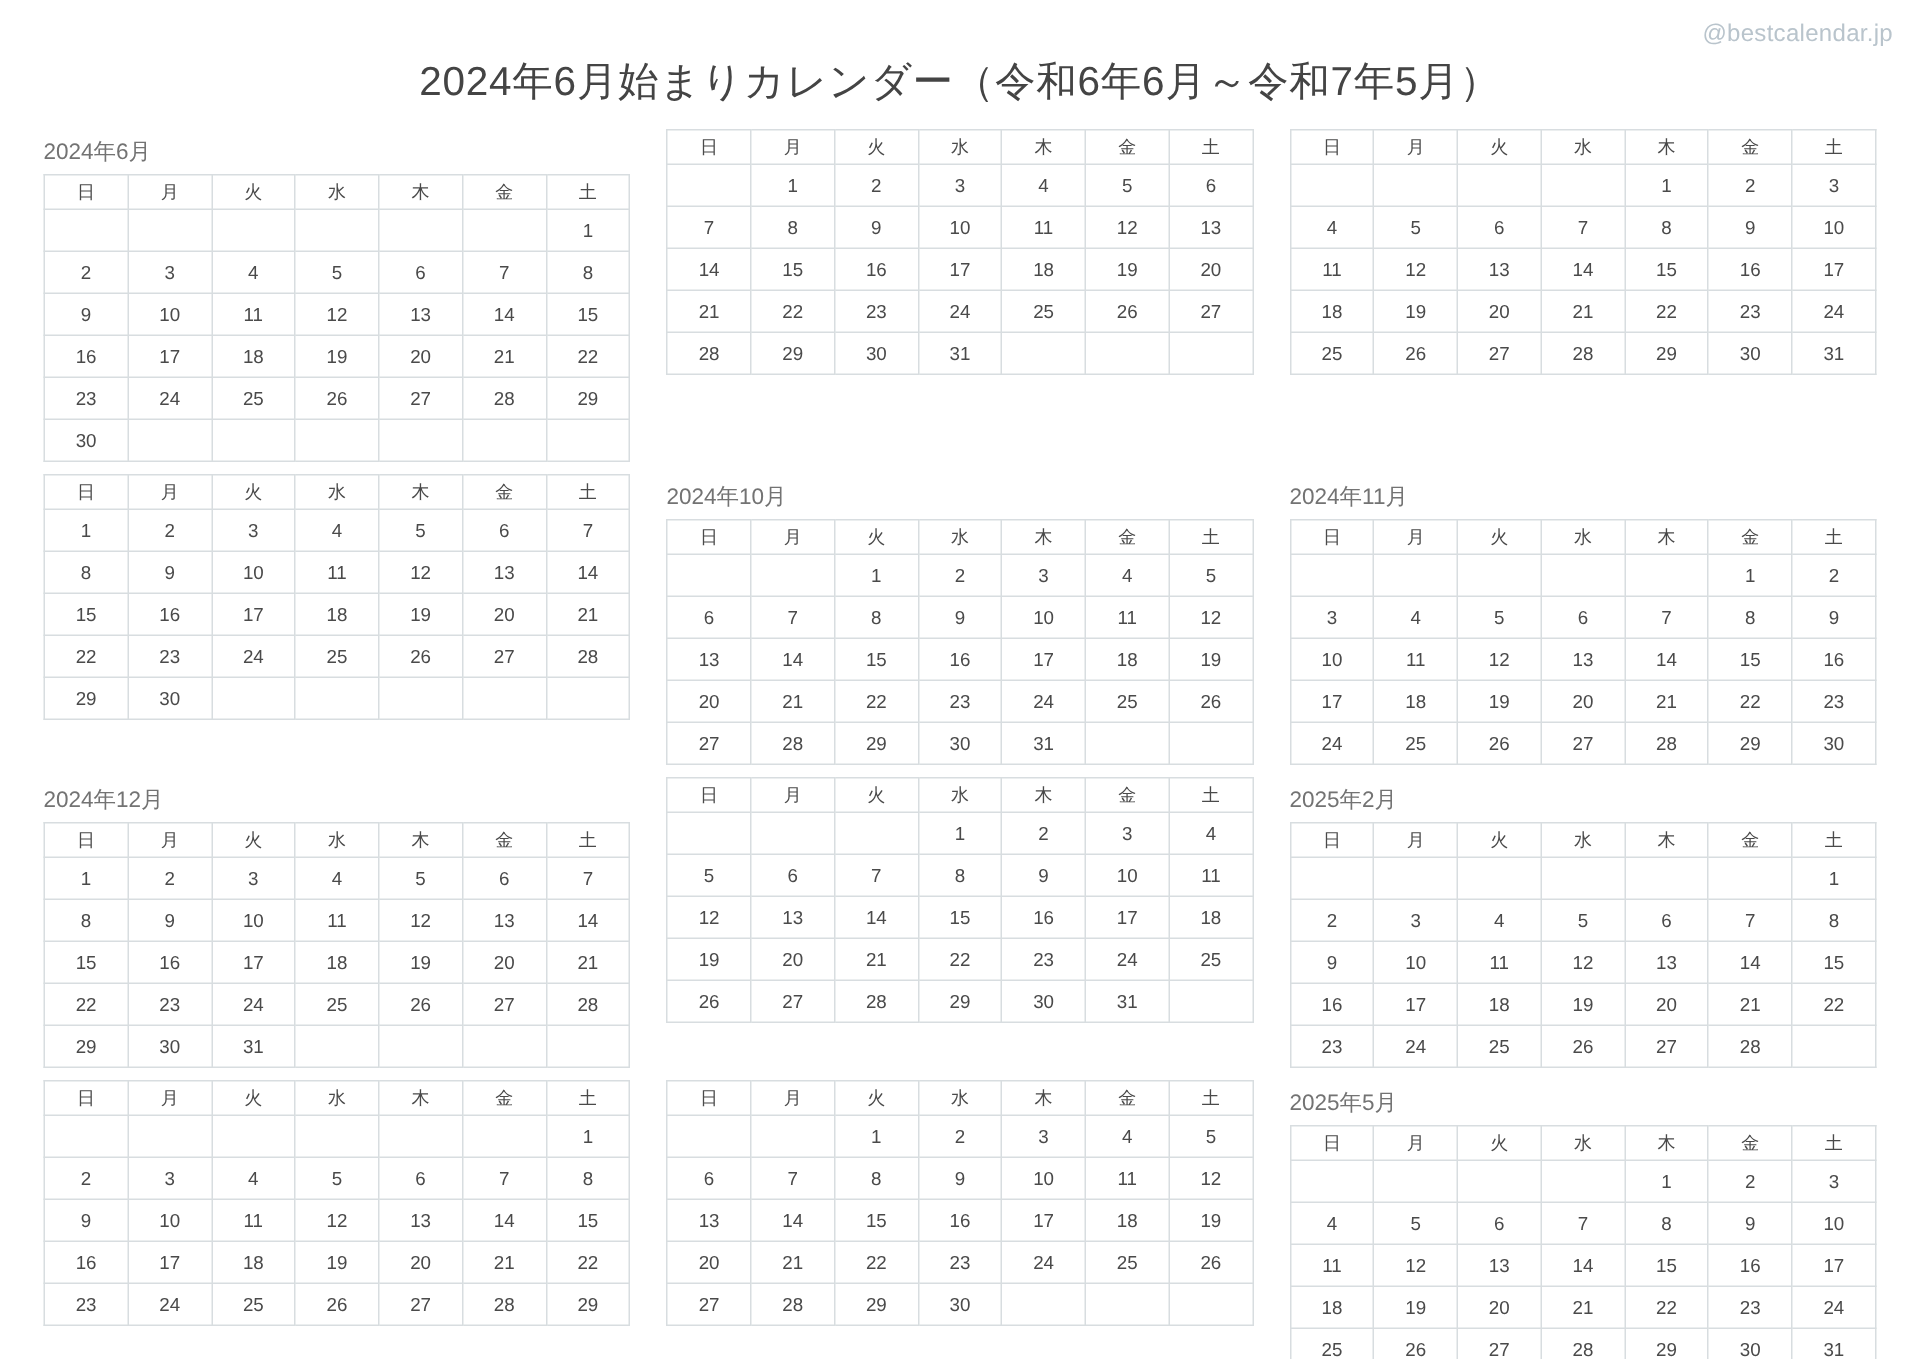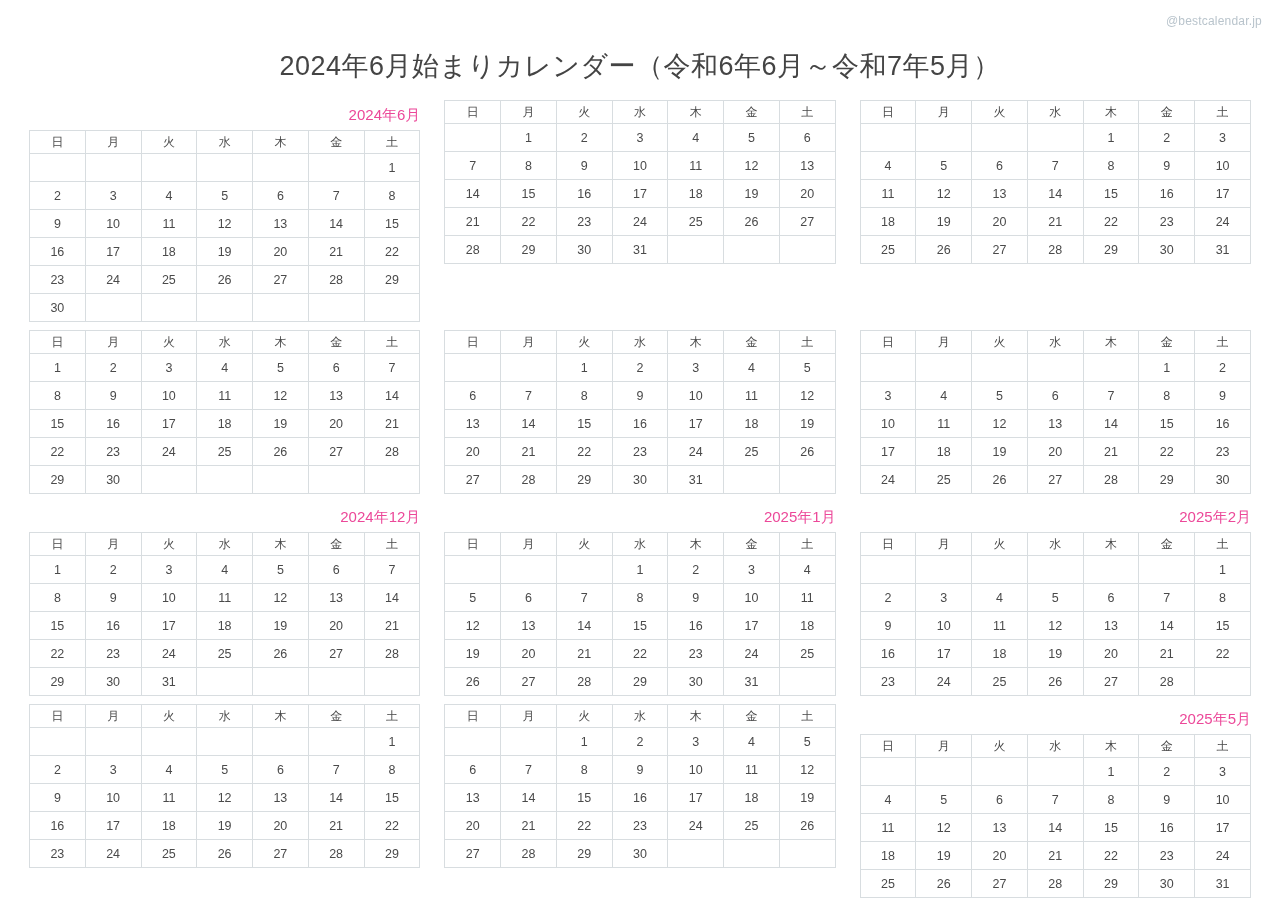--- a/index.html
+++ b/index.html
@@ -12,49 +12,49 @@
     background: #ffffff;
     font-family: "Liberation Sans", sans-serif;
     color: #333333;
     position: relative;
     overflow: hidden;
   }
   .watermark {
     position: absolute;
     top: 14px;
     right: 18px;
-    font-size: 12px;
+    font-size: 16px;
     color: #b9c4cc;
     letter-spacing: 0.2px;
   }
   .page-title {
     text-align: center;
     font-size: 27px;
     color: #444444;
     font-weight: normal;
-    margin: 16px;
+    margin: 4px;
     padding-top: 32px;
     letter-spacing: 0.5px;
   }
   .grid {
     margin: 14px auto 0 auto;
     width: 1222px;
     display: grid;
     grid-template-columns: repeat(3, 1fr);
     grid-auto-rows: auto;
     column-gap: 24px;
     row-gap: 8px;
   }
   .month {
     width: 100%;
   }
   .month-title {
-    text-align: right;
+    text-align: left;
     font-size: 15px;
-    color: #ec4899;
+    color: #737373;
     padding: 6px 0 5px 0;
   }
   table.cal {
     border-collapse: collapse;
     width: 100%;
     table-layout: fixed;
   }
   table.cal th, table.cal td {
     border: 1px solid #d8dde0;
     height: 27px;
@@ -332,20 +332,21 @@
             <td></td>
             <td></td>
             <td></td>
             <td></td>
             <td></td>
           </tr>
         </tbody>
       </table>
     </div>
     <div class="month">
+      <div class="month-title">2024年10月</div>
       <table class="cal">
         <thead>
           <tr>
             <th class="sun">日</th>
             <th>月</th>
             <th>火</th>
             <th>水</th>
             <th>木</th>
             <th>金</th>
             <th class="sat">土</th>
@@ -394,20 +395,21 @@
             <td>29</td>
             <td>30</td>
             <td>31</td>
             <td></td>
             <td></td>
           </tr>
         </tbody>
       </table>
     </div>
     <div class="month">
+      <div class="month-title">2024年11月</div>
       <table class="cal">
         <thead>
           <tr>
             <th class="sun">日</th>
             <th>月</th>
             <th>火</th>
             <th>水</th>
             <th>木</th>
             <th>金</th>
             <th class="sat">土</th>
@@ -519,21 +521,20 @@
             <td>31</td>
             <td></td>
             <td></td>
             <td></td>
             <td></td>
           </tr>
         </tbody>
       </table>
     </div>
     <div class="month">
-      <div class="month-title">2025年1月</div>
       <table class="cal">
         <thead>
           <tr>
             <th class="sun">日</th>
             <th>月</th>
             <th>火</th>
             <th>水</th>
             <th>木</th>
             <th>金</th>
             <th class="sat">土</th>

